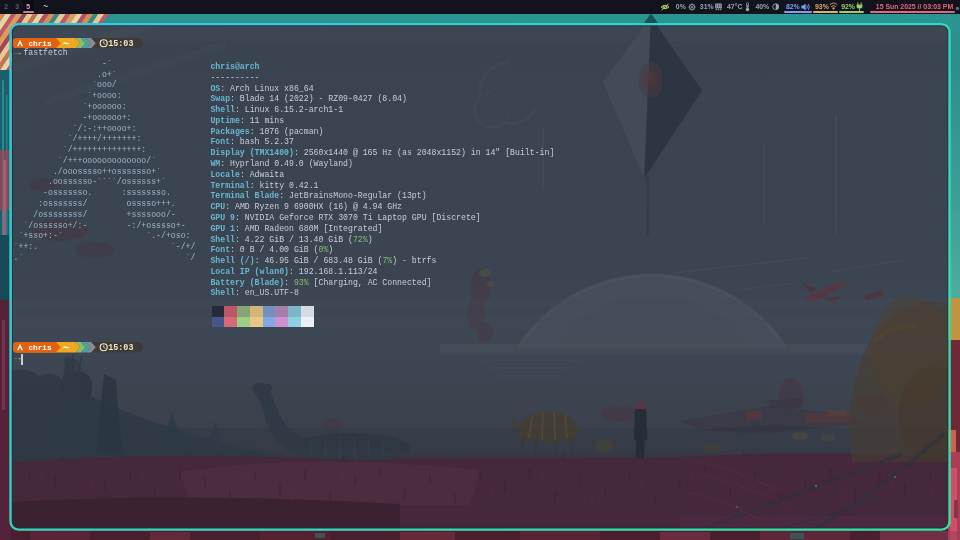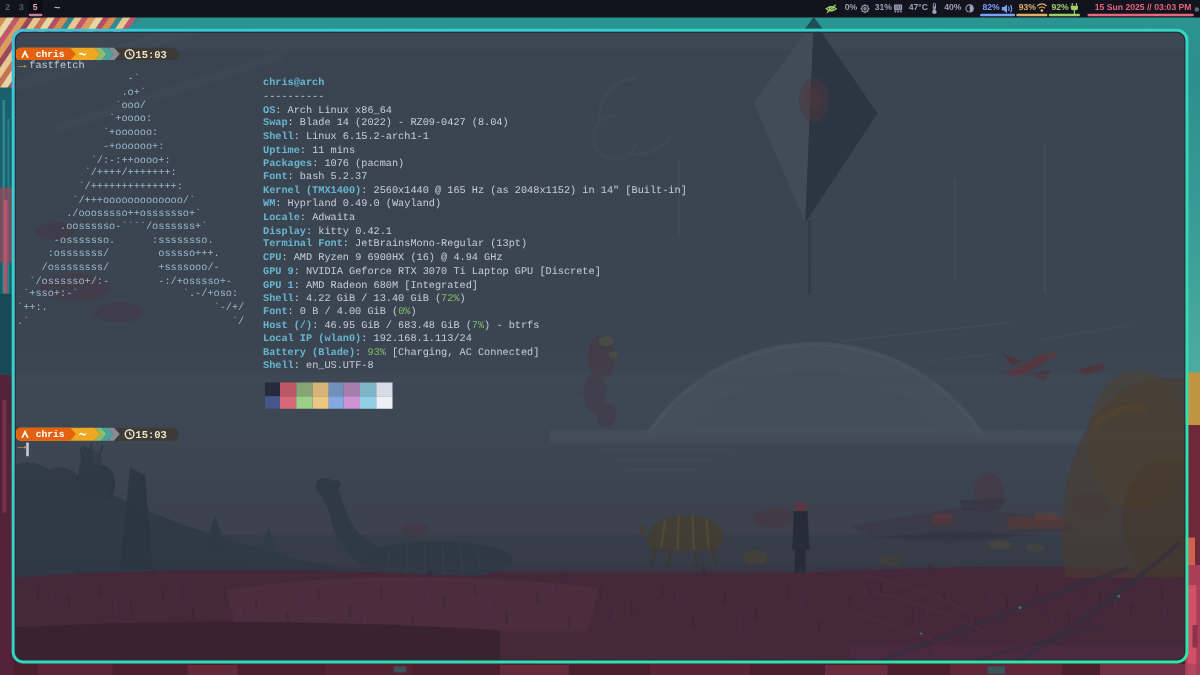--- a/index.html
+++ b/index.html
@@ -420,31 +420,31 @@
 `++:.                           `-/+/
 .`                                 `/</pre>
 <pre class="tl" id="info" style="left:210.4px;top:62px;margin:0;"><span class="lab">chris@arch</span>
 ----------
 <span class="lab">OS</span>: Arch Linux x86_64
 <span class="lab">Swap</span>: Blade 14 (2022) - RZ09-0427 (8.04)
 <span class="lab">Shell</span>: Linux 6.15.2-arch1-1
 <span class="lab">Uptime</span>: 11 mins
 <span class="lab">Packages</span>: 1076 (pacman)
 <span class="lab">Font</span>: bash 5.2.37
-<span class="lab">Kernel (TMX1400)</span>: 2560x1440 @ 165 Hz (as 2048x1152) in 14" [Built-in]
+<span class="lab">Display (TMX1400)</span>: 2560x1440 @ 165 Hz (as 2048x1152) in 14" [Built-in]
 <span class="lab">WM</span>: Hyprland 0.49.0 (Wayland)
 <span class="lab">Locale</span>: Adwaita
-<span class="lab">Display</span>: kitty 0.42.1
-<span class="lab">Terminal Font</span>: JetBrainsMono-Regular (13pt)
+<span class="lab">Terminal</span>: kitty 0.42.1
+<span class="lab">Terminal Blade</span>: JetBrainsMono-Regular (13pt)
 <span class="lab">CPU</span>: AMD Ryzen 9 6900HX (16) @ 4.94 GHz
 <span class="lab">GPU 9</span>: NVIDIA Geforce RTX 3070 Ti Laptop GPU [Discrete]
 <span class="lab">GPU 1</span>: AMD Radeon 680M [Integrated]
 <span class="lab">Shell</span>: 4.22 GiB / 13.40 GiB (<span class="grn">72%</span>)
 <span class="lab">Font</span>: 0 B / 4.00 GiB (<span class="grn">0%</span>)
-<span class="lab">Host (/)</span>: 46.95 GiB / 683.48 GiB (<span class="grn">7%</span>) - btrfs
+<span class="lab">Shell (/)</span>: 46.95 GiB / 683.48 GiB (<span class="grn">7%</span>) - btrfs
 <span class="lab">Local IP (wlan0)</span>: 192.168.1.113/24
 <span class="lab">Battery (Blade)</span>: <span class="grn">93%</span> [Charging, AC Connected]
 <span class="lab">Shell</span>: en_US.UTF-8</pre>
 
 <div class="blk" style="left:211.6px;top:305.8px;width:102.1px;height:10.8px;display:flex;">
  <div style="width:12.76px;background:#262b3b;"></div>
       <div style="width:12.76px;background:#bd5766;"></div>
  <div style="width:12.76px;background:#85a577;"></div>
       <div style="width:12.76px;background:#d5b477;"></div>
  <div style="width:12.76px;background:#7190bb;"></div>

